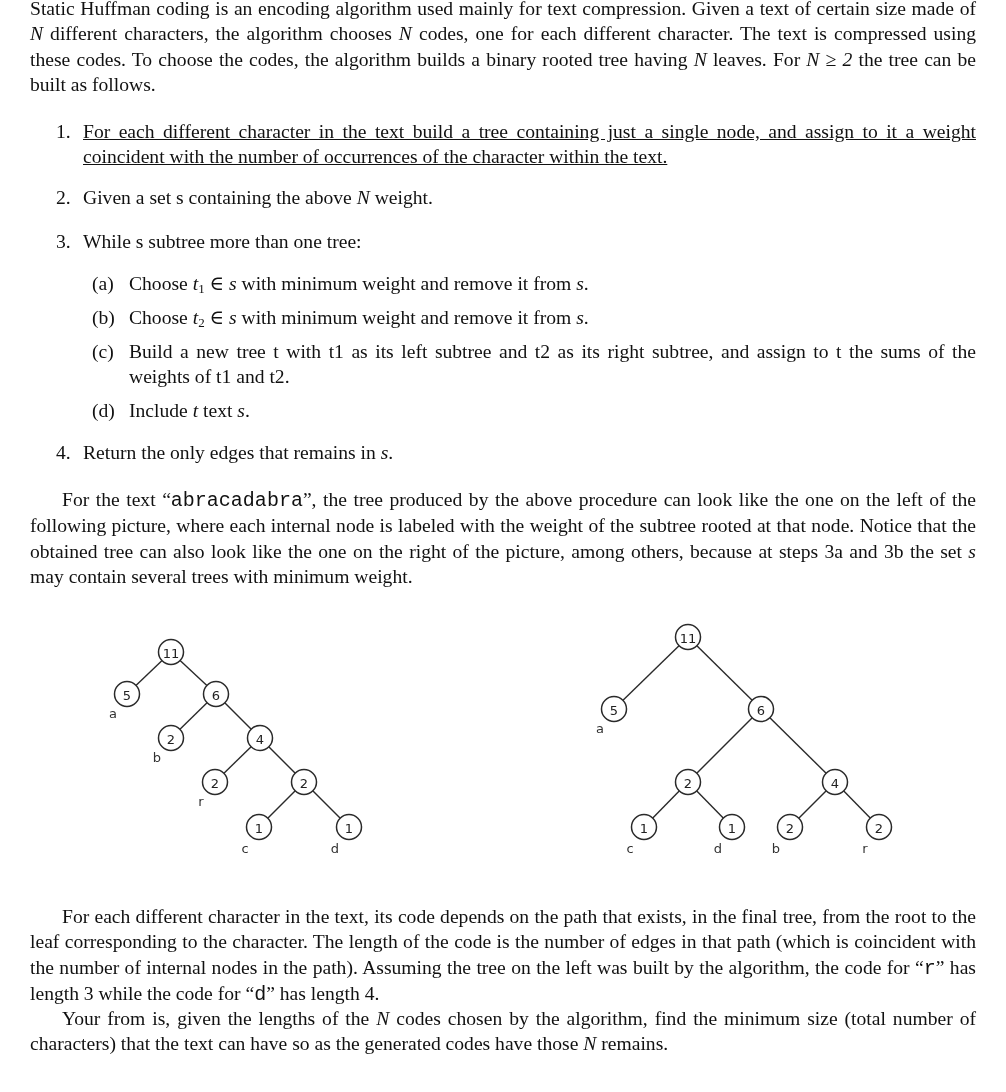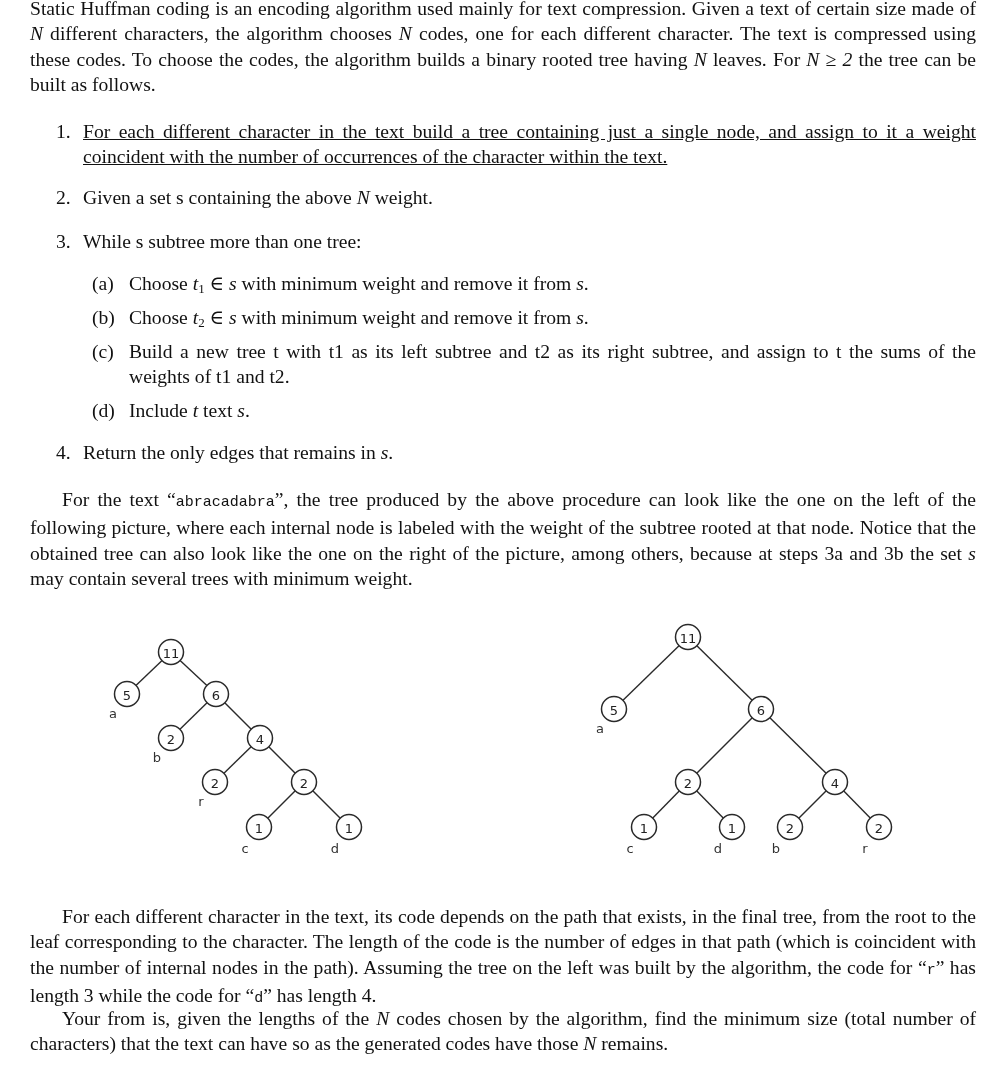--- a/index.html
+++ b/index.html
@@ -9,21 +9,21 @@
     color: #111111;
   }
   .page { position: absolute; left: 30px; top: 0; width: 946px; }
   .para {
     font-family: "Liberation Serif", "DejaVu Serif", serif;
     font-size: 19.6px; line-height: 25.4px; text-align: justify;
     margin: 0;
   }
   .indent { text-indent: 32px; }
   .i { font-style: italic; }
-  .tt { font-family: "Liberation Mono", "DejaVu Sans Mono", monospace; font-size: 15px; }
+  .tt { font-family: "Liberation Mono", "DejaVu Sans Mono", monospace; font-size: 20px; }
   sub { font-size: 13px; line-height: 0; vertical-align: -3px; }
   .step { position: absolute; left: 0; width: 946px; }
   .step .num { position: absolute; left: 26px; top: 0; }
   .step .body { position: absolute; left: 53px; right: 0; top: 0; }
   .sub { position: absolute; left: 62px; width: 884px; }
   .sub .lbl { position: absolute; left: 0; top: 0; }
   .sub .body { position: absolute; left: 37px; right: 0; top: 0; }
 
   svg.tree { position: absolute; }
   .edge { stroke: #2a2a2a; stroke-width: 1.4; }

